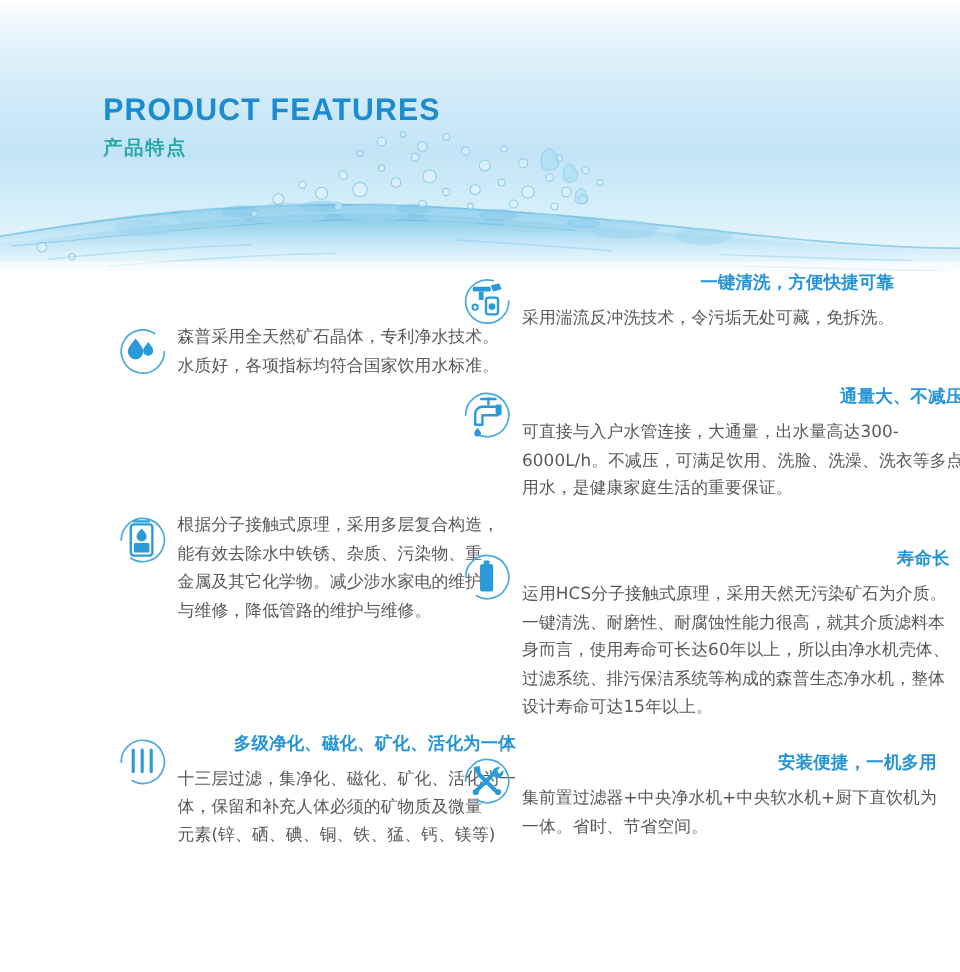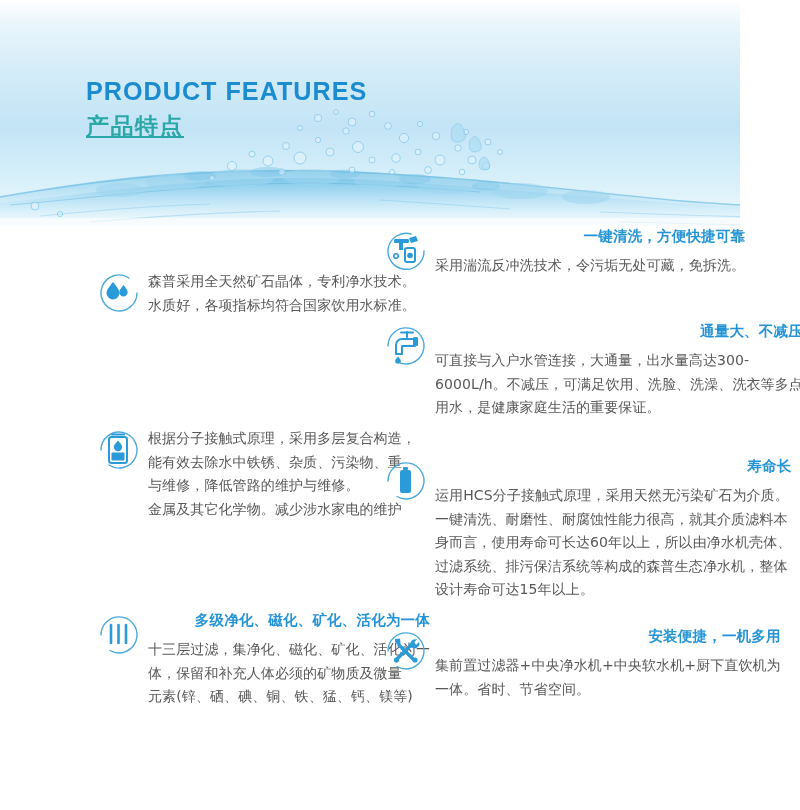--- a/index.html
+++ b/index.html
@@ -12,21 +12,21 @@
     background: #ffffff;
     font-family: "Liberation Sans", "DejaVu Sans", sans-serif;
     overflow: hidden;
     position: relative;
   }
 
   
   .banner {
     position: absolute;
     left: 0; top: 0;
-    width: 740px;
+    width: 800px;
     height: 232px;
     overflow: hidden;
     background: linear-gradient(180deg,
         #ffffff 0%,
         #eef7fc 6%,
         #ddeffa 20%,
         #cbe7f7 38%,
         #bfe2f5 52%,
         #c9e8f7 66%,
         #dff2fb 80%,
@@ -54,27 +54,26 @@
     letter-spacing: 1.0px;
     color: #1b8ccf;
     line-height: 1;
     white-space: nowrap;
     transform: scaleX(0.97);
     transform-origin: left center;
   }
   .title-cn {
     margin-top: 11px;
     font-family: "DejaVu Sans", "Liberation Sans", sans-serif;
-    font-size: 23px;
+    font-size: 16px;
     font-weight: bold;
     letter-spacing: 1.5px;
     color: #2aa8a8;
     line-height: 1;
     white-space: nowrap;
-    text-decoration: underline;
   }
 
   
   .content {
     position: absolute;
     left: 0;
     top: 222px;
     width: 800px;
     height: 588px;
   }
@@ -274,22 +273,22 @@
           <rect x="13" y="10" width="18" height="26" rx="2.5" fill="none" stroke="#2b9ad9" stroke-width="2"></rect>
           <rect x="15.5" y="25.5" width="13" height="8" rx="1" fill="#2b9ad9"></rect>
           <path d="M22,13.5 c2.8,3.2 4.2,4.8 4.2,6.6 a4.2,4.2 0 0,1 -8.4,0 c0,-1.8 1.4,-3.4 4.2,-6.6 z" fill="#2b9ad9"></path>
           <line x1="16" y1="7.5" x2="28" y2="7.5" stroke="#2b9ad9" stroke-width="2" stroke-linecap="round"></line>
         </svg>
       </div>
       <div class="feature-body">
         <p class="feature-text">
           <span class="ln">根据分子接触式原理，采用多层复合构造，</span>
           <span class="ln">能有效去除水中铁锈、杂质、污染物、重</span>
+          <span class="ln">金属及其它化学物。减少涉水家电的维护</span>
           <span class="ln">与维修，降低管路的维护与维修。</span>
-          <span class="ln">金属及其它化学物。减少涉水家电的维护</span>
         </p>
       </div>
     </div>
 
     <div class="feature" style="top:390px;">
       <div class="feature-icon">
         <svg viewBox="0 0 46 46">
           <path d="M5,23 a18,18 0 1,1 9,15.5" fill="none" stroke="#4aa9dd" stroke-width="1.4" stroke-linecap="round"></path>
           <line x1="15" y1="13" x2="15" y2="31" stroke="#2b9ad9" stroke-width="2.6" stroke-linecap="round"></line>
           <line x1="22.5" y1="13" x2="22.5" y2="31" stroke="#2b9ad9" stroke-width="2.6" stroke-linecap="round"></line>

